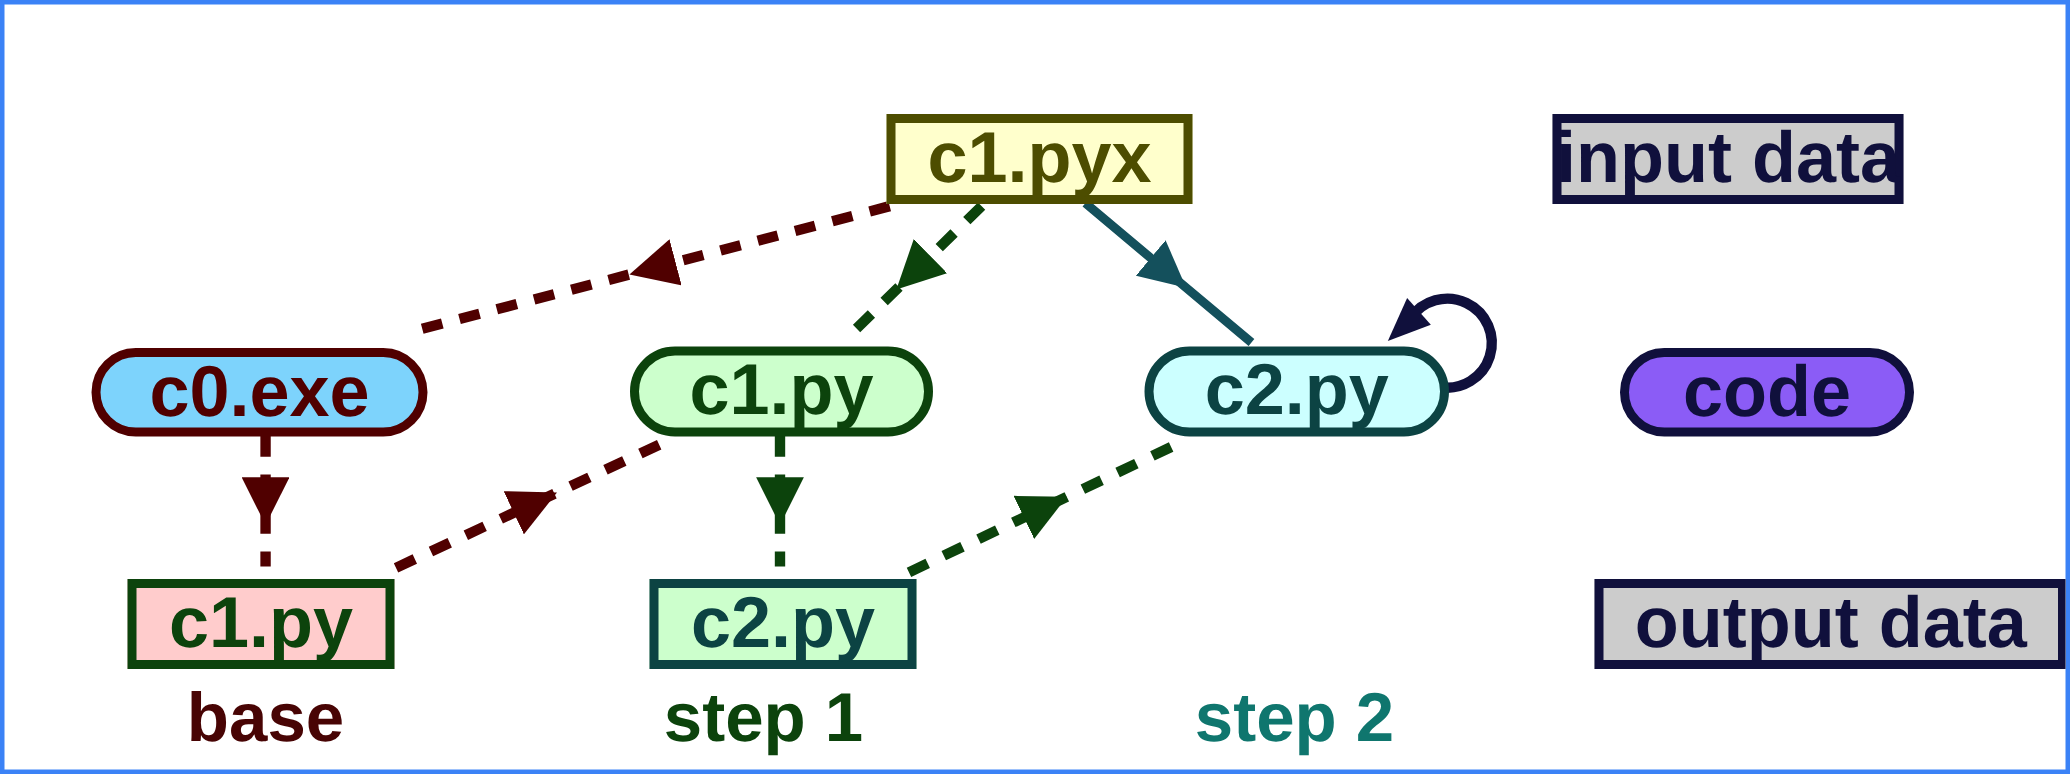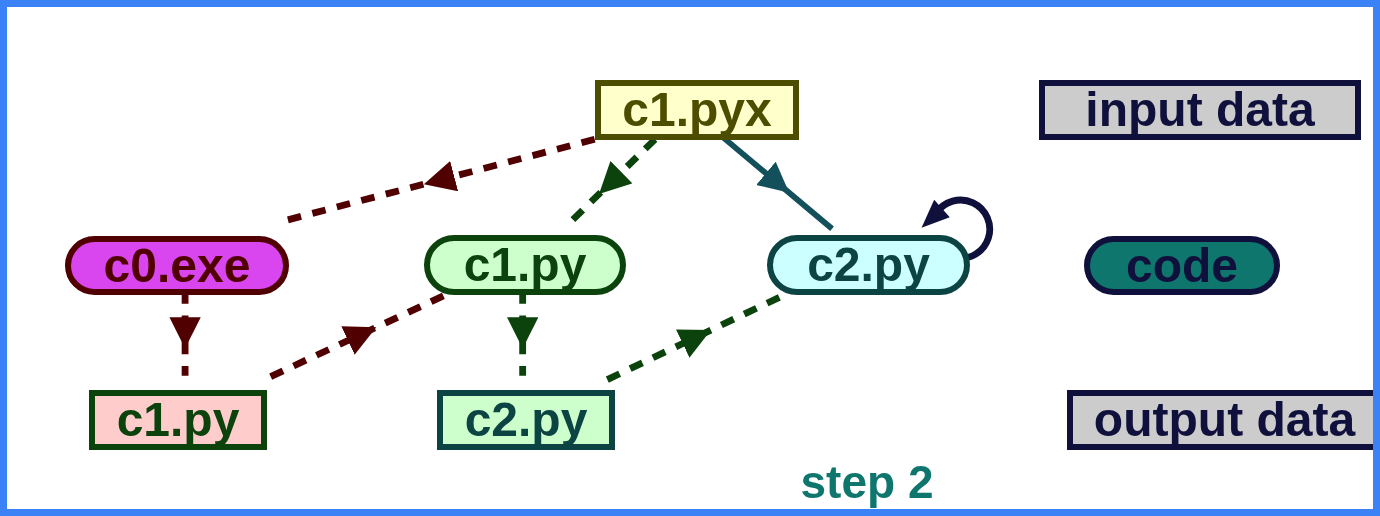--- a/index.html
+++ b/index.html
@@ -1,45 +1,45 @@
 <!DOCTYPE html>
 <html><head>
 <meta charset="utf-8">
 <style>
   html,body{margin:0;padding:0;background:#ffffff;}
   .canvas{
     position:relative;
     width:1380px;height:516px;
     box-sizing:border-box;
-    border:7px solid #3b82f6;
+    border:3px solid #3b82f6;
     background:#ffffff;
     font-family:"Liberation Sans", sans-serif;
     overflow:hidden;
   }
   svg.edges{position:absolute;left:0;top:0;width:100%;height:100%;}
   .node{
     position:absolute;
     box-sizing:border-box;
     display:flex;align-items:center;justify-content:center;
     border:6px solid;
     font-weight:bold;
     font-size:48px;
     line-height:1;
     white-space:nowrap;
   }
   .pill{border-radius:34px;}
   .rect{border-radius:0;}
   .n-c1pyx{left:588px;top:73px;width:204px;height:60px;background:#ffffcc;border-color:#4d4d00;color:#4d4d00;}
-  .n-c0exe{left:58px;top:229px;width:224px;height:59px;background:#d946ef;border-color:#500000;color:#500000;}
+  .n-c0exe{left:58px;top:229px;width:224px;height:59px;background:#7dd3fc;border-color:#500000;color:#500000;}
   .n-c1py-code{left:417px;top:228px;width:202px;height:60px;background:#ccffcc;border-color:#0c430c;color:#0c430c;}
   .n-c2py-code{left:760px;top:228px;width:203px;height:60px;background:#ccffff;border-color:#0c4343;color:#0c4343;}
   .n-c1py-out{left:82px;top:383px;width:178px;height:60px;background:#ffcccc;border-color:#0c430c;color:#0c430c;}
   .n-c2py-out{left:430px;top:383px;width:178px;height:60px;background:#ccffcc;border-color:#0c4343;color:#0c4343;}
-  .lg-input{left:1032px;top:73px;width:322px;height:60px;background:#cccccc;border-color:#10103c;color:#10103c;}
-  .lg-code{left:1077px;top:229px;width:196px;height:59px;background:#0f766e;border-color:#10103c;color:#10103c;}
+  .lg-input{left:1032px;top:73px;width:234px;height:60px;background:#cccccc;border-color:#10103c;color:#10103c;}
+  .lg-code{left:1077px;top:229px;width:196px;height:59px;background:#8b5cf6;border-color:#10103c;color:#10103c;}
   .lg-output{left:1015px;top:383px;width:315px;height:60px;background:#cccccc;border-color:#10103c;color:#10103c;margin-left:45px;}
   .step{
     position:absolute;top:452px;
     transform:translateX(-50%);
     font-weight:bold;font-size:46px;line-height:1;white-space:nowrap;
   }
   .s-base{left:174px;color:#480404;}
   .s-step1{left:506px;color:#0c430c;}
   .s-step2{left:860px;color:#0f766e;}
 </style>
@@ -108,15 +108,17 @@
   </div>
 
   <div class="node pill lg-code">
     <span>code</span>
   </div>
 
   <div class="node rect lg-output">
     <span>output data</span>
   </div>
 
+  <div class="step s-base">base</div>
+  <div class="step s-step1">step 1</div>
   <div class="step s-step2">step 2</div>
 
 </div>
 
 </body></html>

